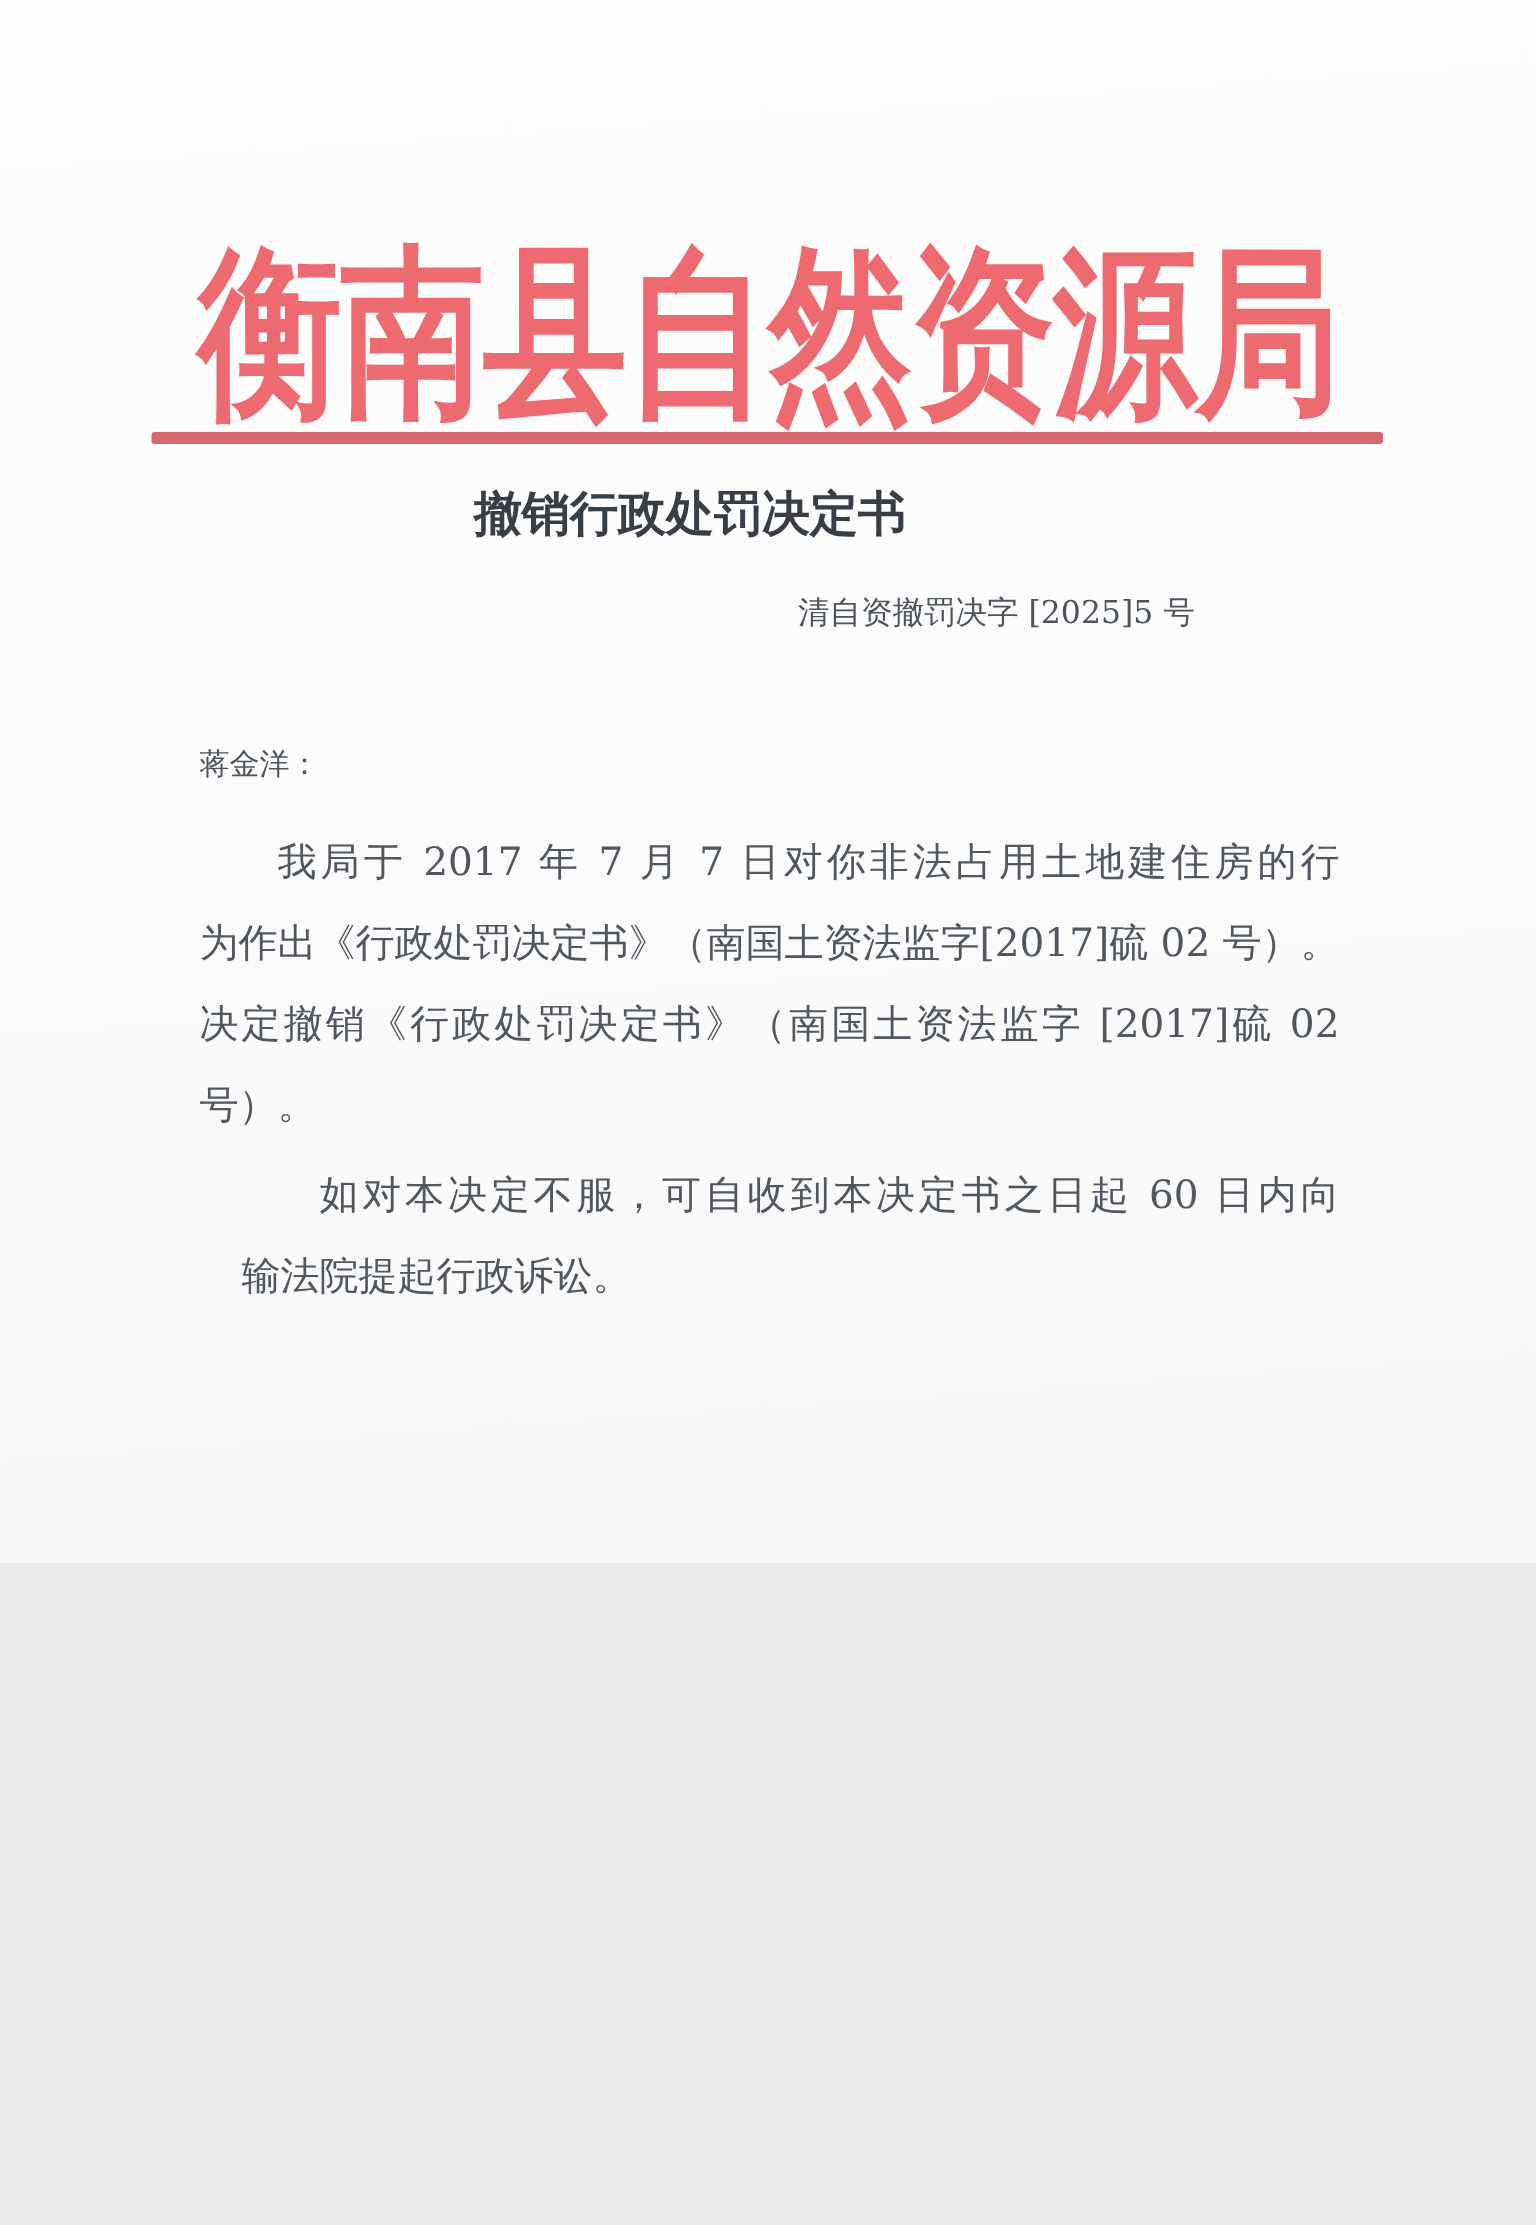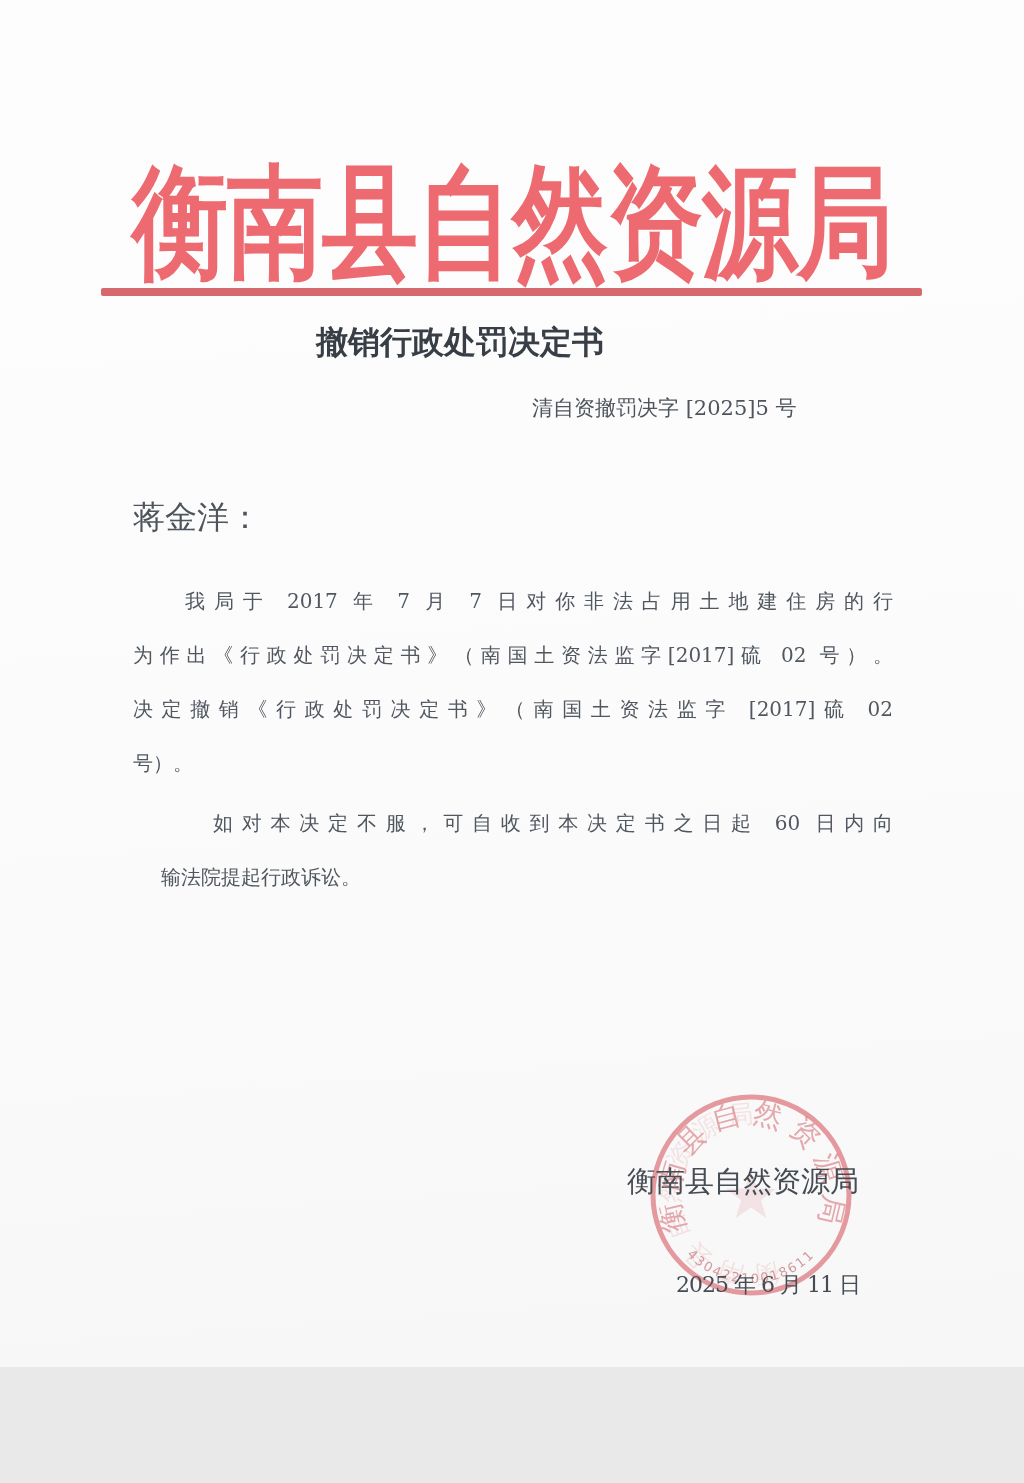--- a/index.html
+++ b/index.html
@@ -1,19 +1,19 @@
 <!DOCTYPE html>
 <html><head>
 <meta charset="utf-8">
 <style>
   html, body { margin: 0; padding: 0; background: #e9e9ea; }
   .page {
     position: relative;
     width: 1024px;
-    height: 1367px;
+    height: 1042px;
     margin: 0 auto;
     background: linear-gradient(176deg, #fdfdfd 0%, #fbfbfb 55%, #f7f7f8 100%);
     font-family: "DejaVu Serif", "Liberation Serif", serif;
     color: #51575f;
     overflow: hidden;
   }
   .agency-header {
     position: absolute;
     top: 161px; left: 0; width: 100%;
     text-align: center;
@@ -47,29 +47,29 @@
   .doc-number {
     position: absolute;
     top: 394px; left: 532px;
     font-size: 21px;
     color: #4e545c;
     white-space: nowrap;
   }
   .addressee {
     position: absolute;
     top: 496px; left: 133px;
-    font-size: 32px;
+    font-size: 20px;
     color: #4e545c;
     white-space: nowrap;
   }
   .body-text {
     position: absolute;
-    top: 574px; left: 133px;
+    top: 548px; left: 133px;
     width: 760px;
-    font-size: 20px;
+    font-size: 26px;
     line-height: 54px;
     color: #51575f;
   }
   .line {
     white-space: nowrap;
     text-align: justify;
     text-align-last: justify;
   }
   .line.short { text-align-last: left; }
   .line.indent { padding-left: 52px; }

